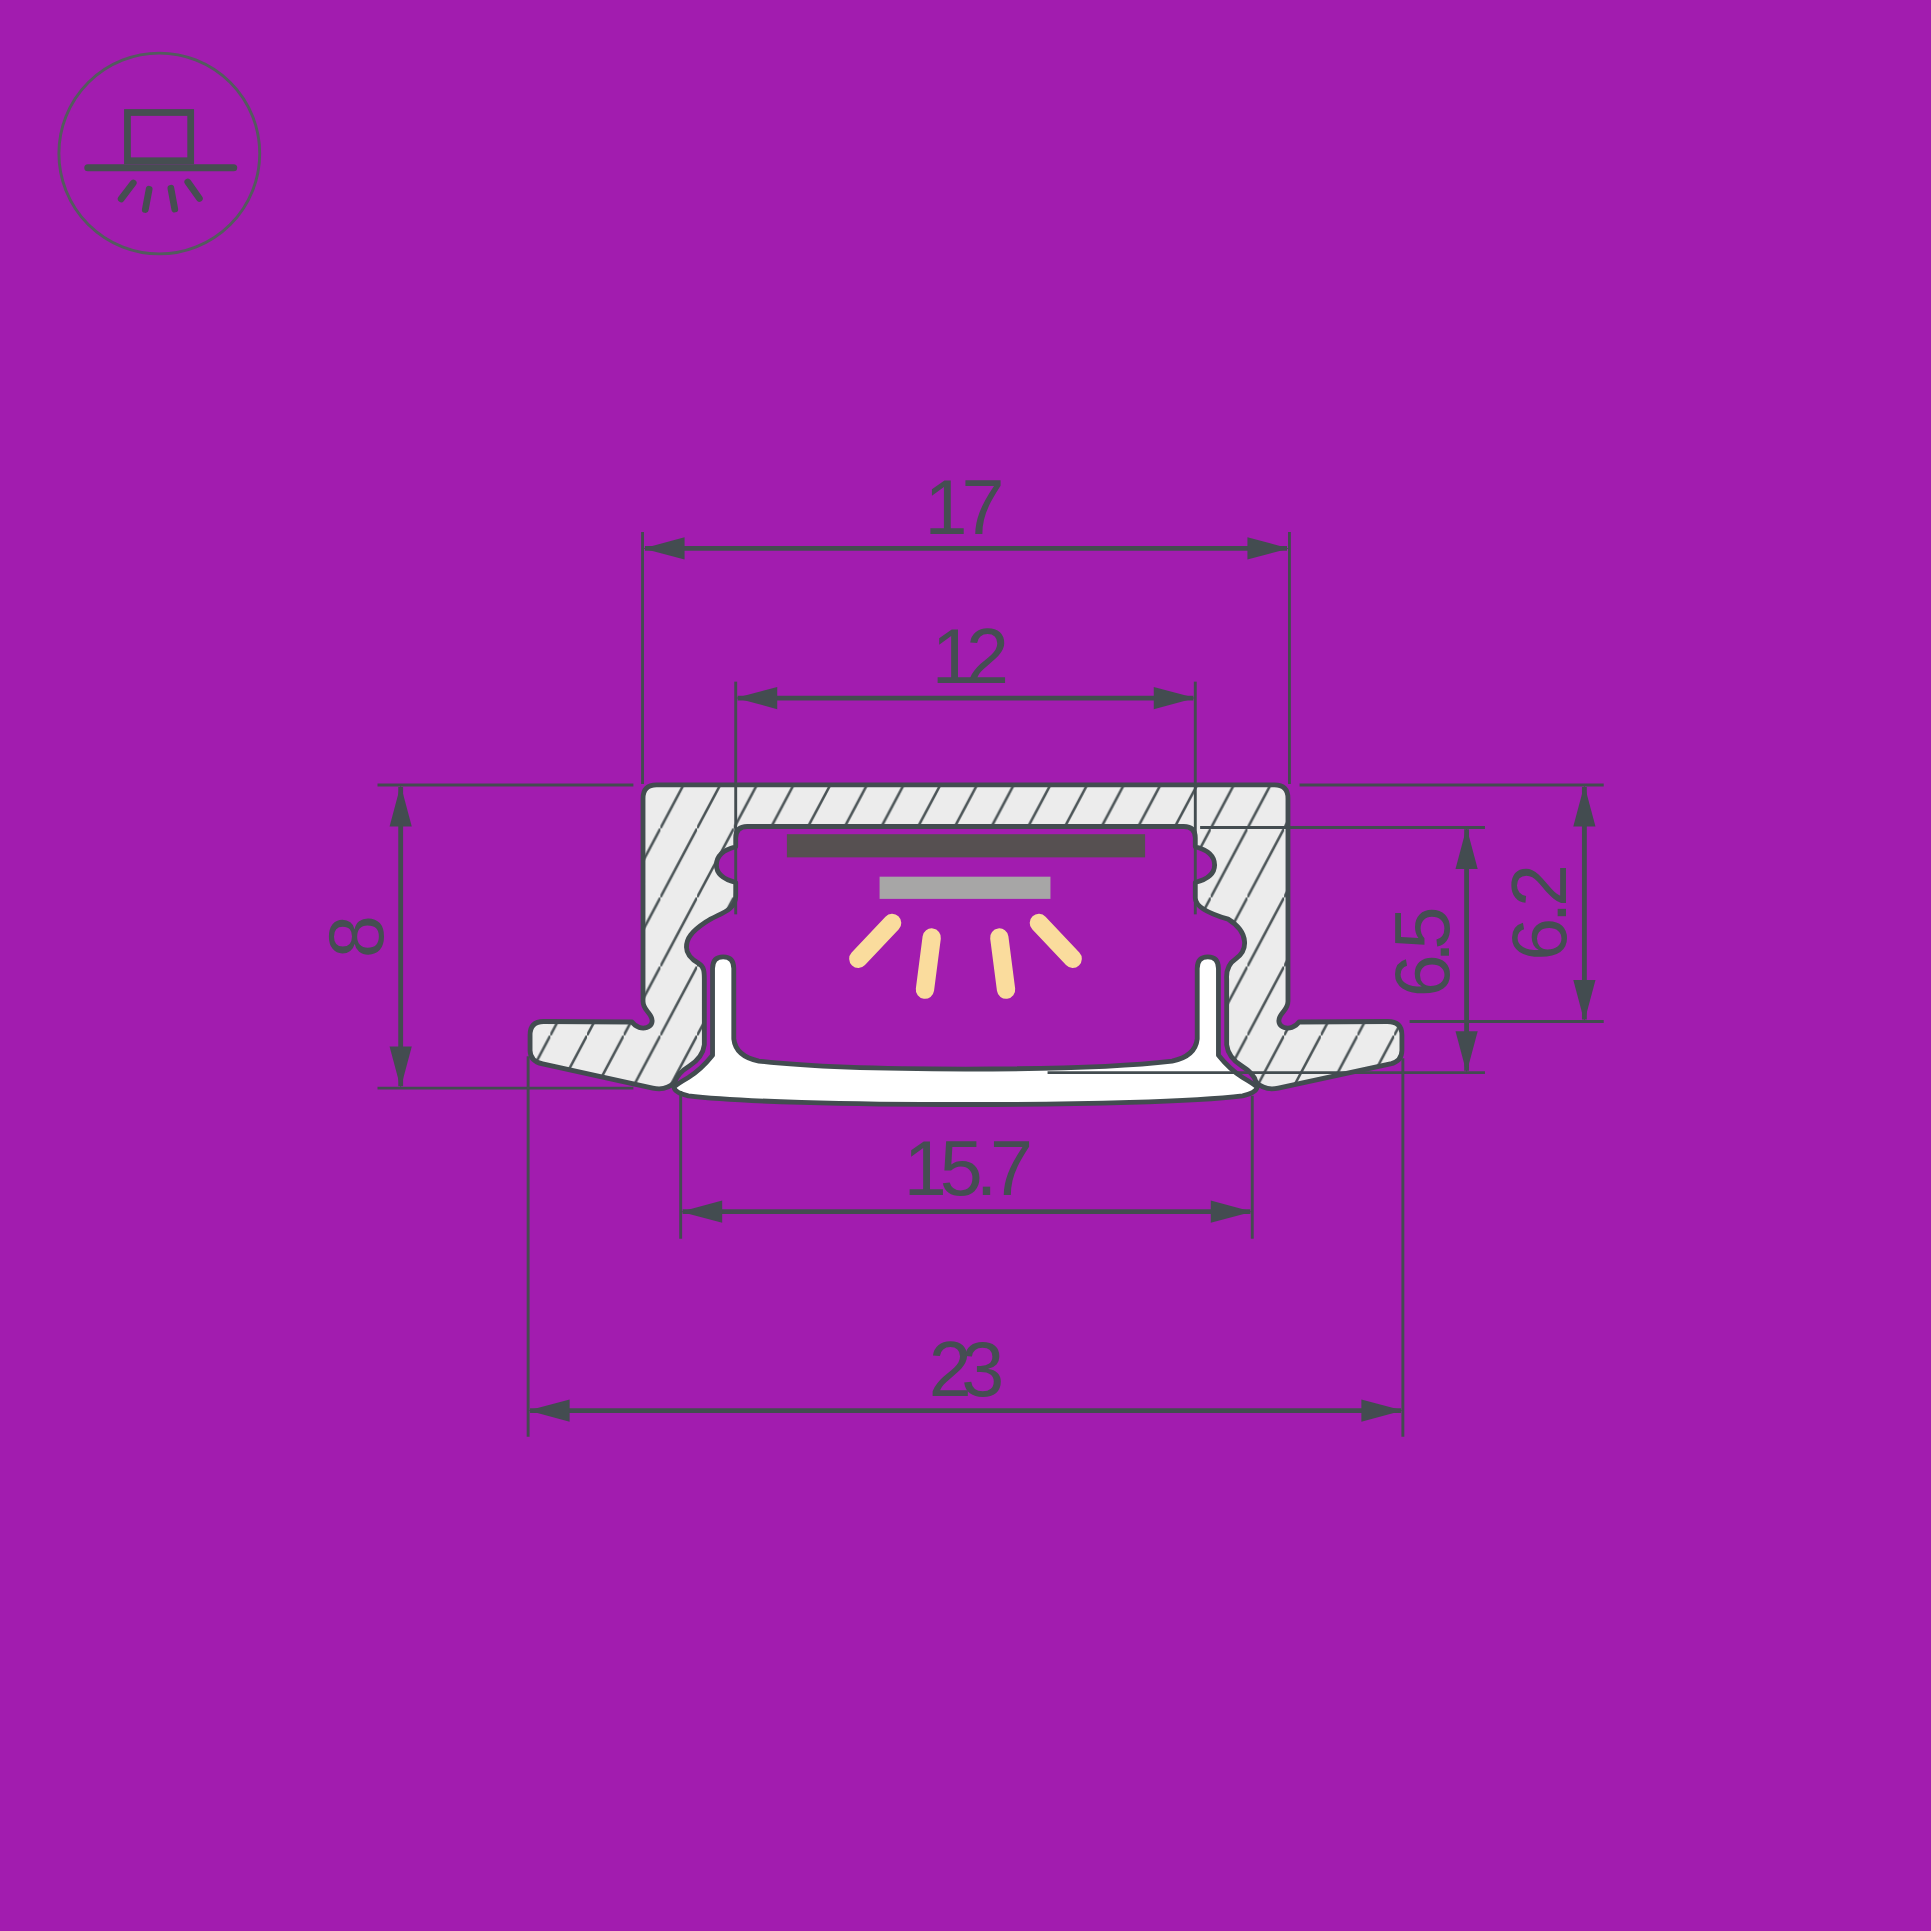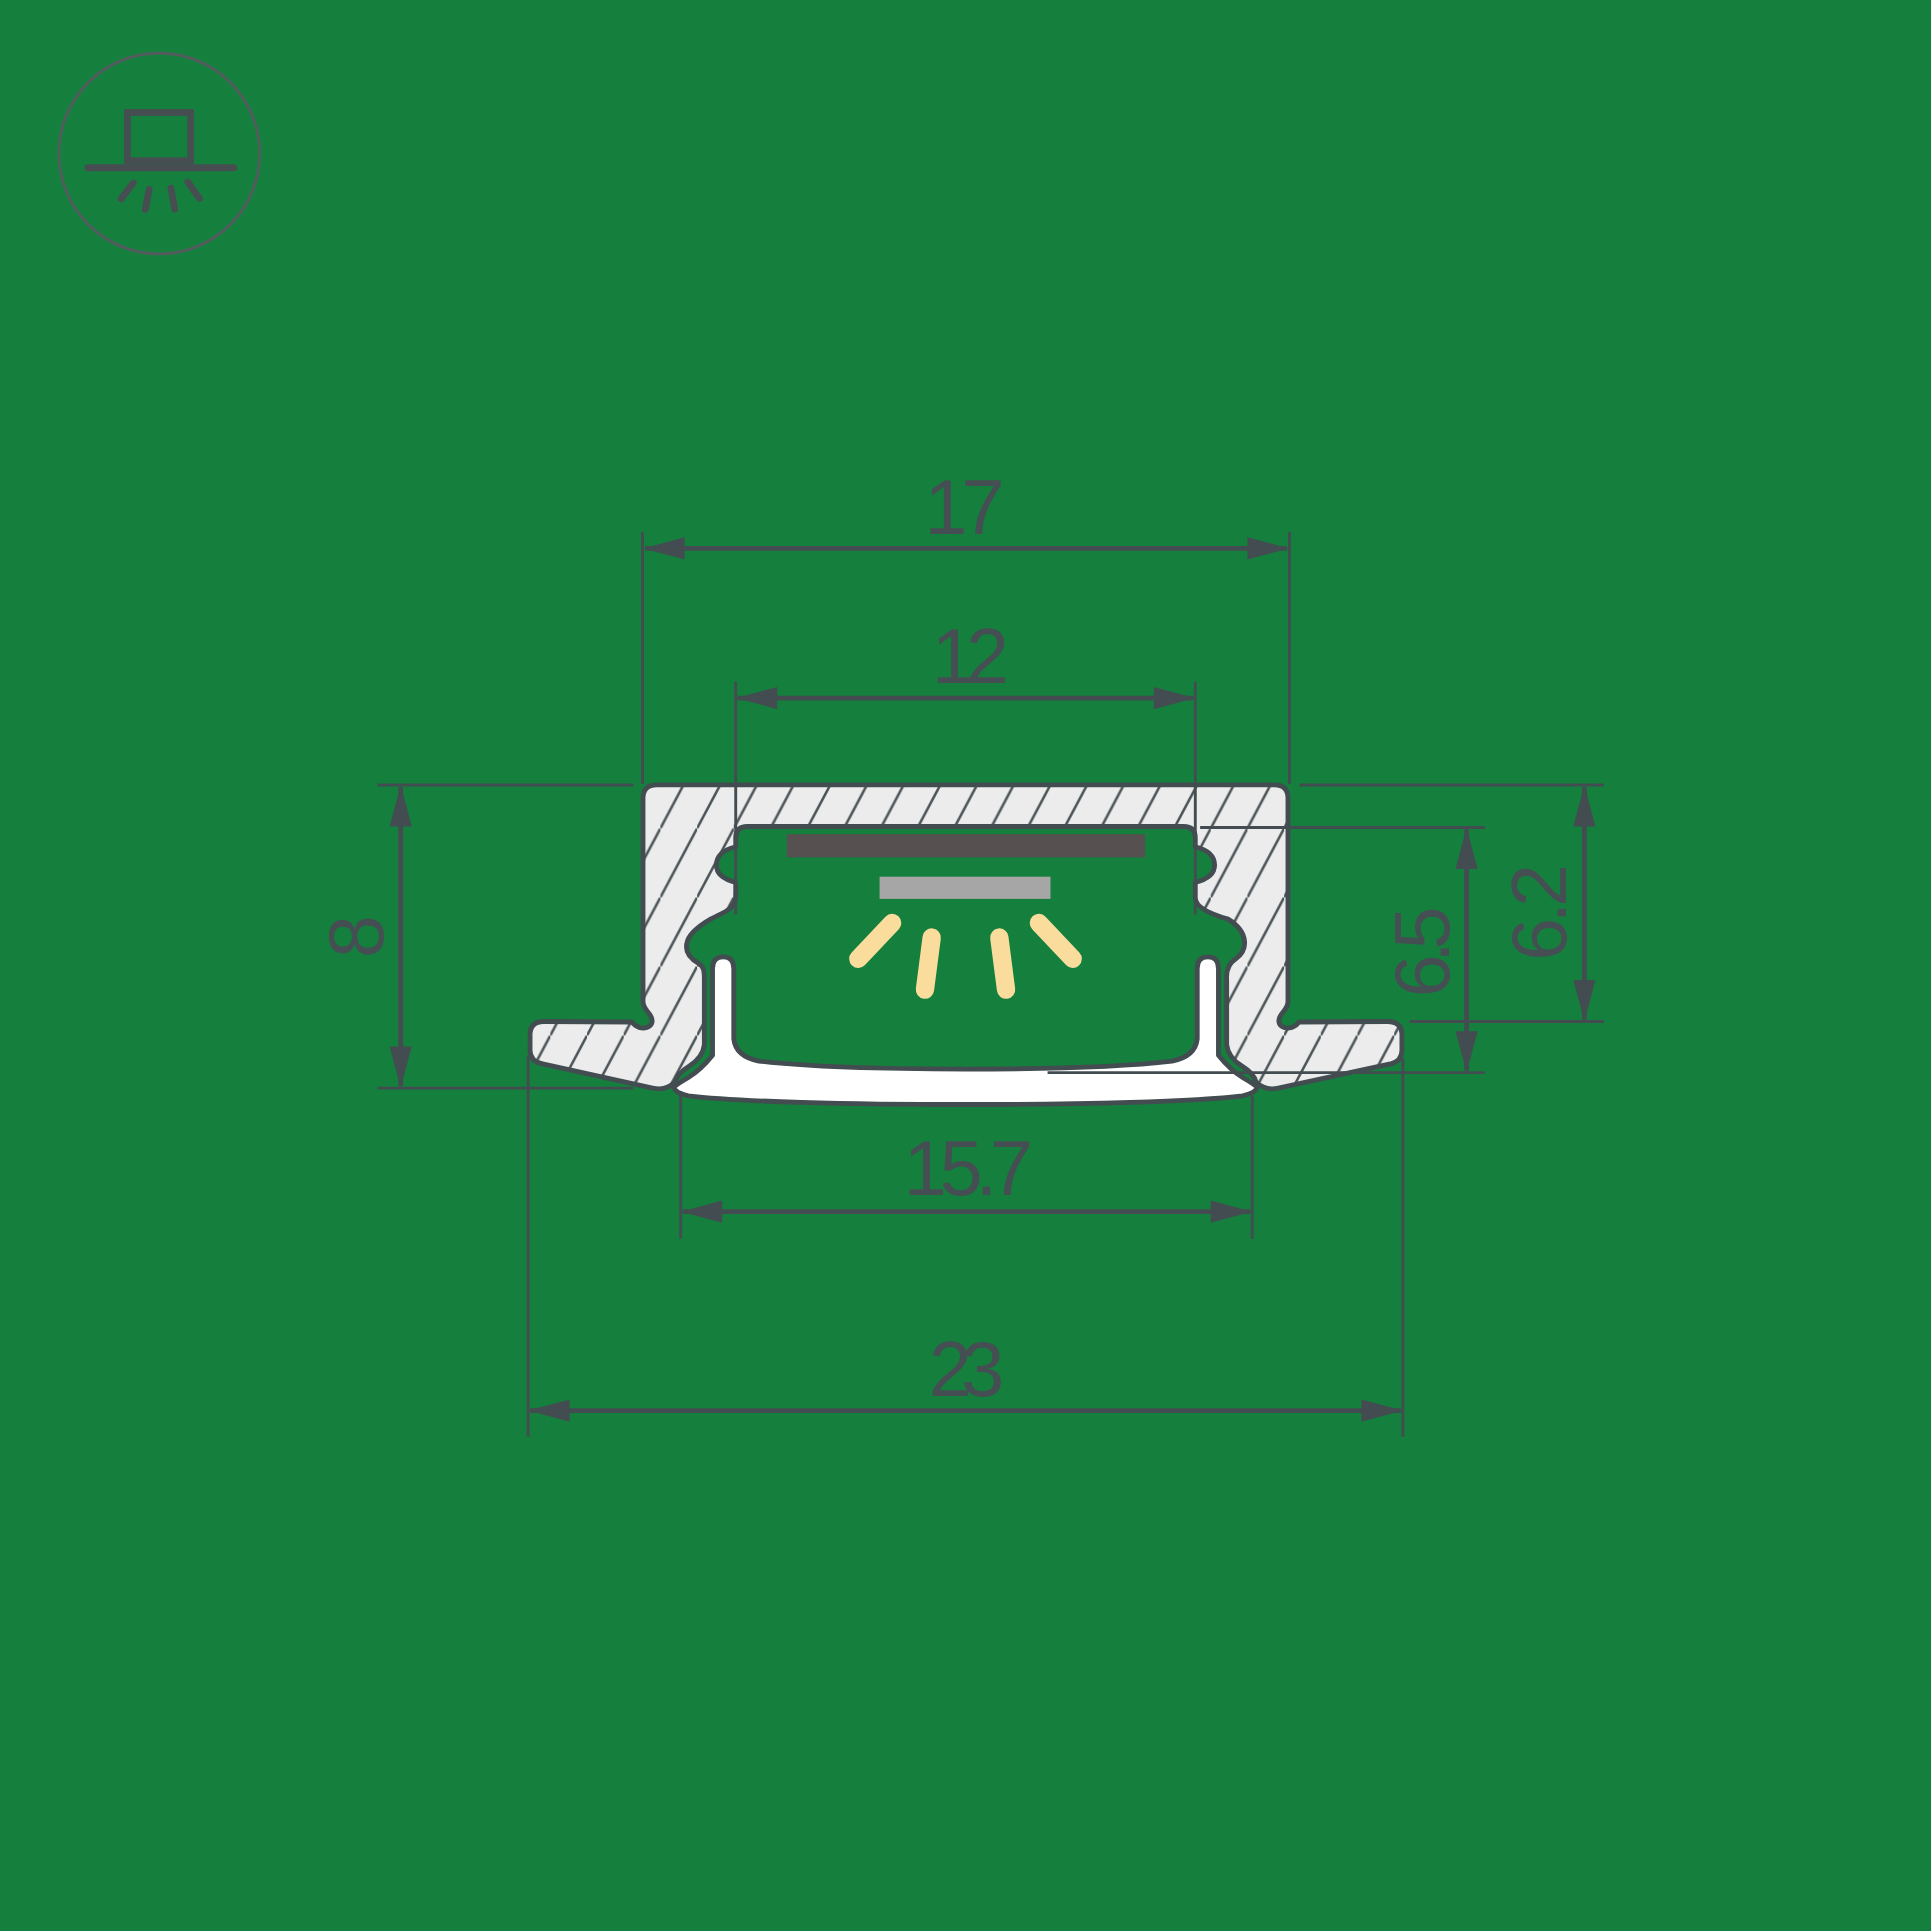--- a/index.html
+++ b/index.html
@@ -1,16 +1,16 @@
 <!DOCTYPE html>
 <html><head>
 <meta charset="utf-8">
 <style>
   html,body{margin:0;padding:0;background:#ffffff;}
-  #page{width:1931px;height:1931px;position:relative;background:#15803d;
+  #page{width:1931px;height:1931px;position:relative;background:#a21caf;
         font-family:"Liberation Sans", sans-serif;}
   svg{position:absolute;top:0;left:0;}
   text{font-family:"Liberation Sans", sans-serif;fill:#454e52;}
 </style>
 </head>
 <body>
 <div id="page">
 <svg width="1931" height="1931" viewBox="0 0 2000 2000">
   <defs>
     <pattern id="hatch" patternUnits="userSpaceOnUse" width="38" height="71.5">

